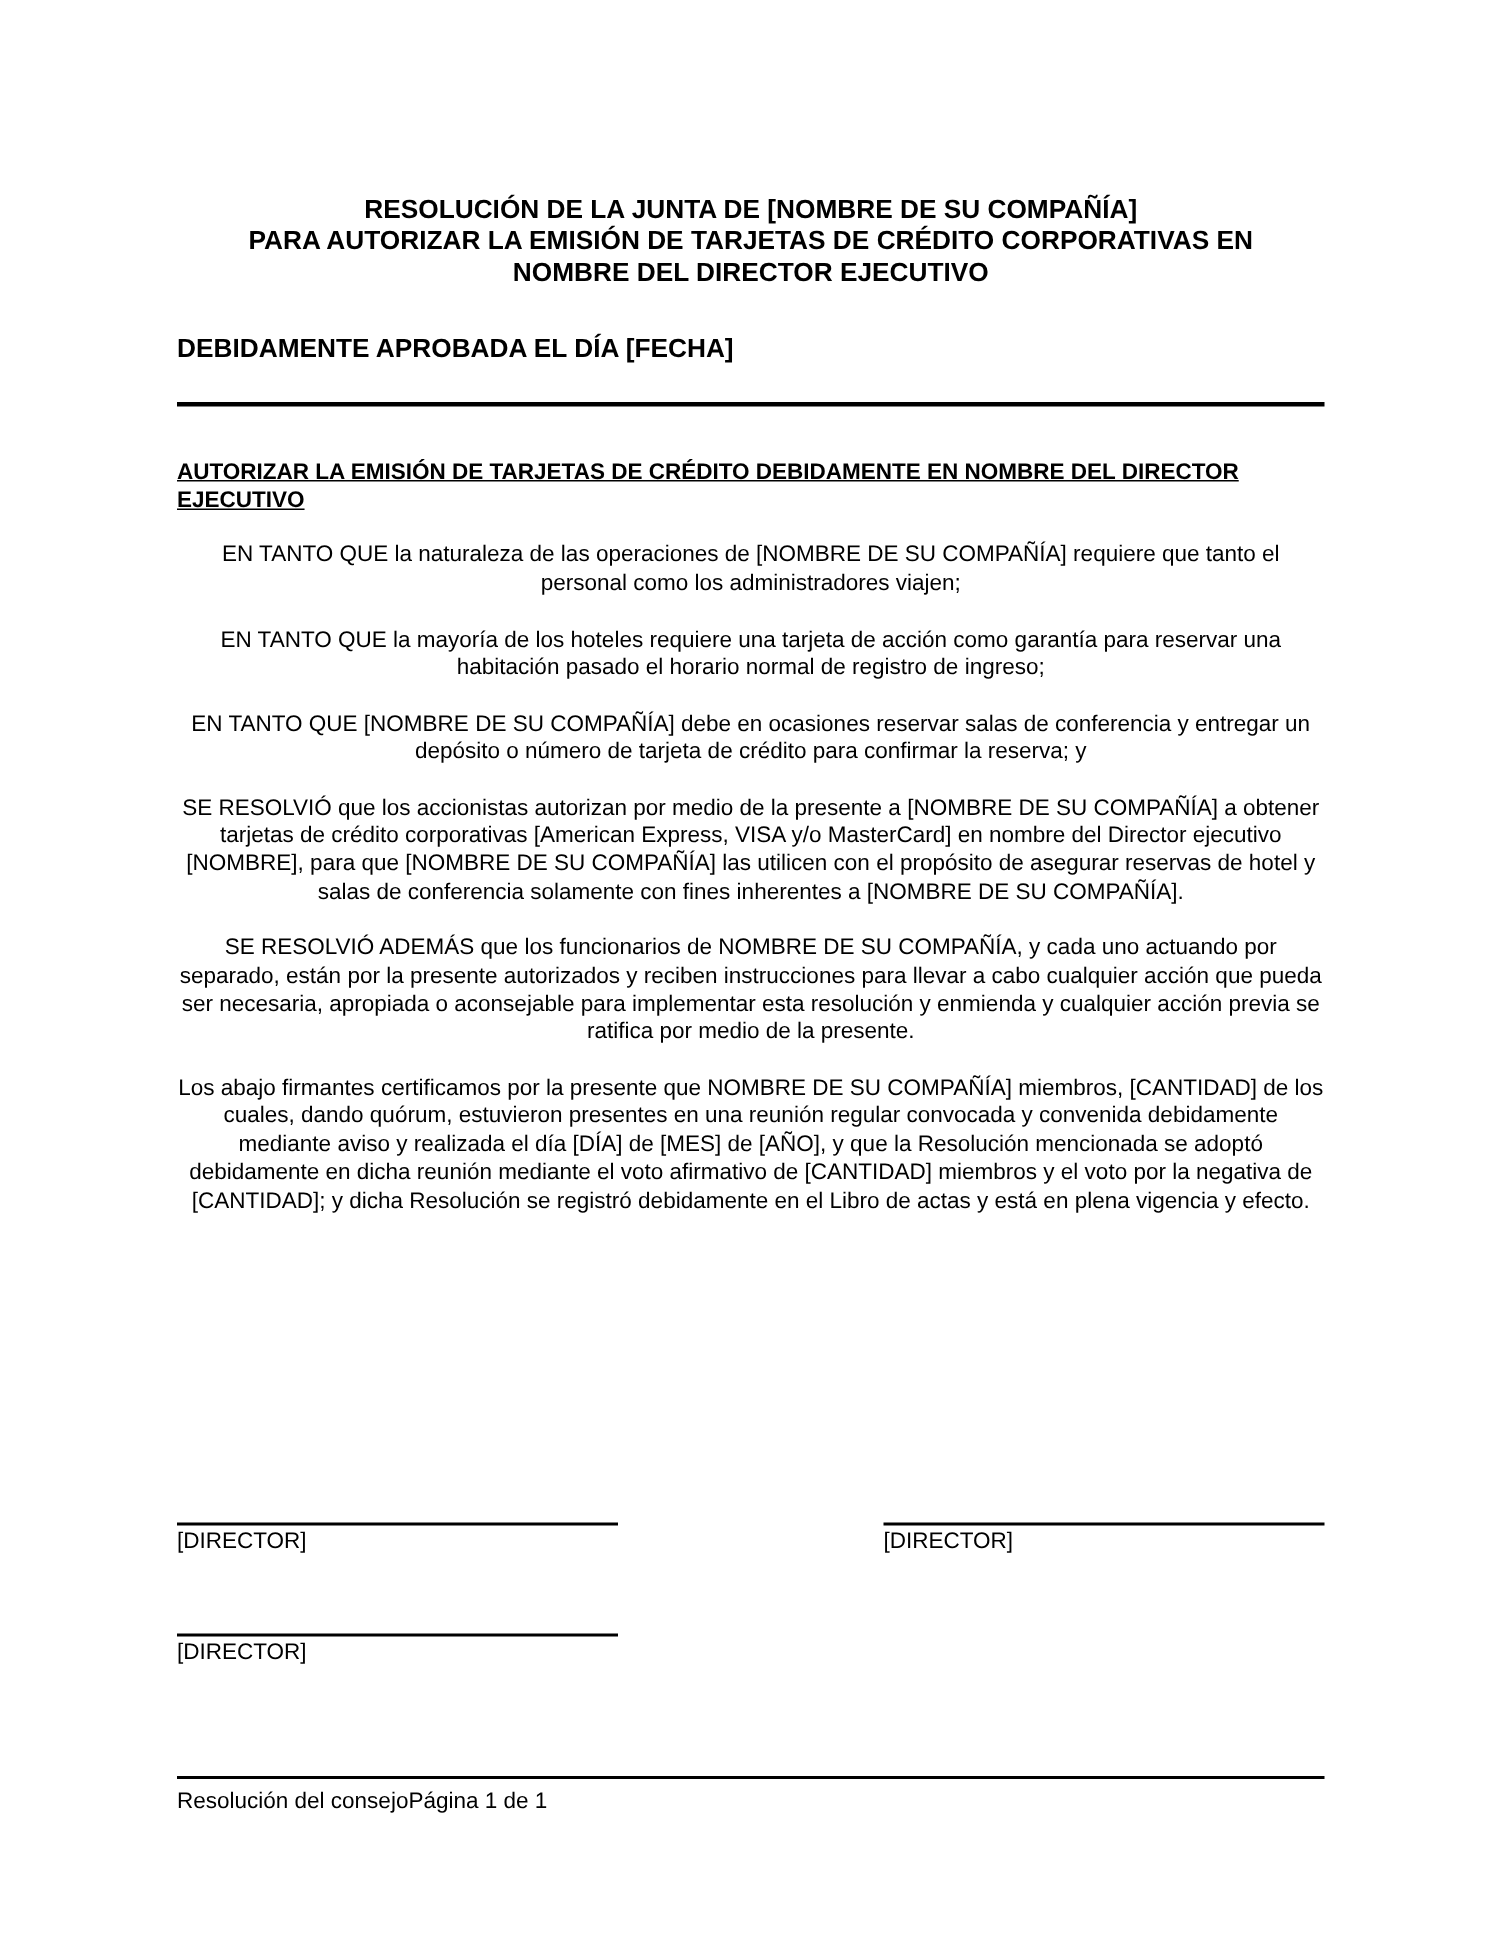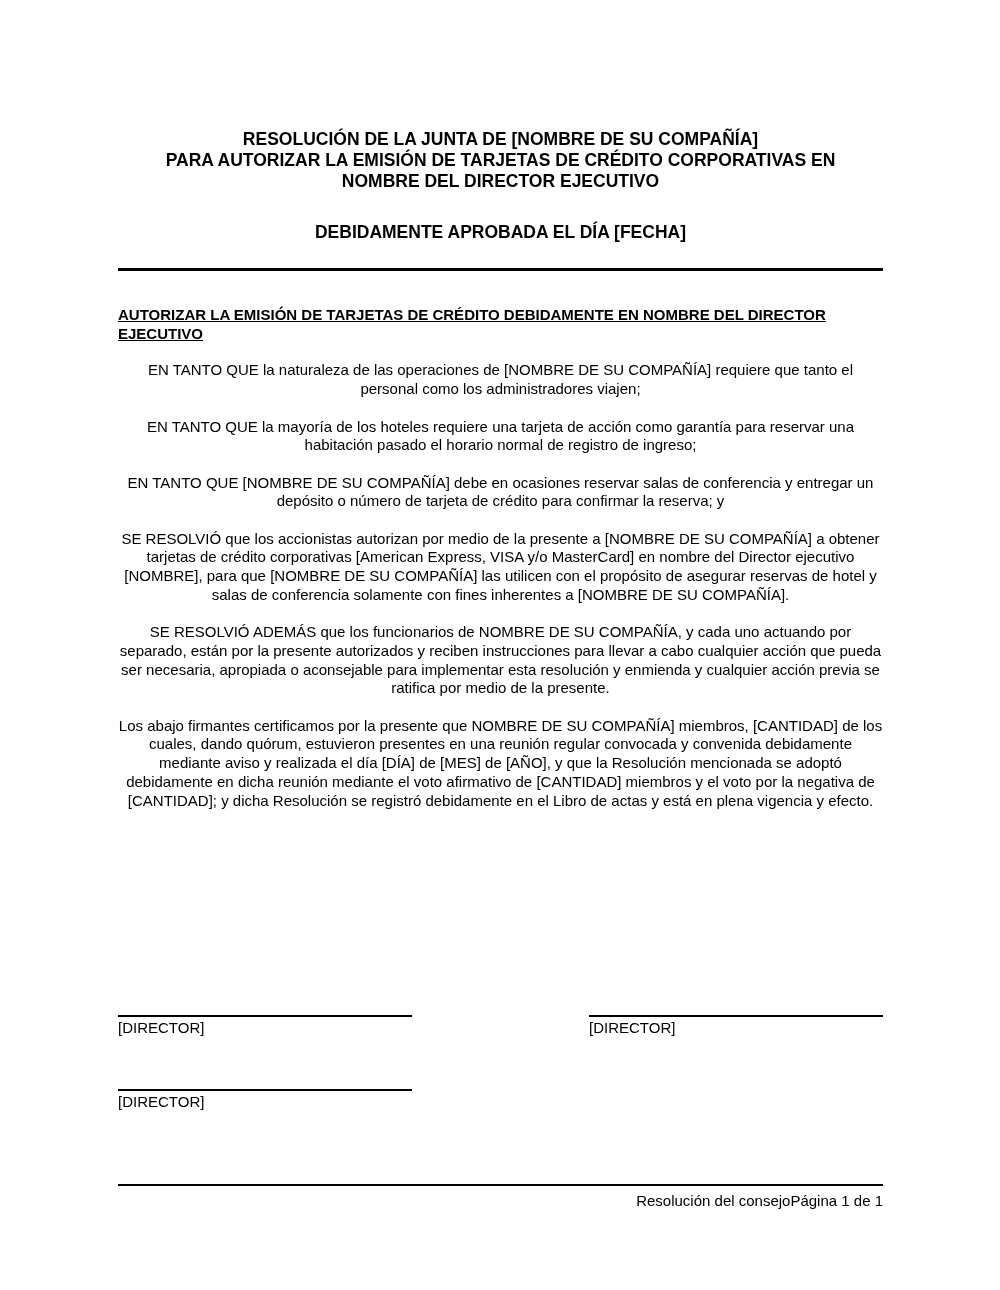--- a/index.html
+++ b/index.html
@@ -1,28 +1,28 @@
 <!DOCTYPE html>
 <html><head>
 <meta charset="utf-8">
 <style>
   html, body { margin: 0; padding: 0; background: #ffffff; }
   body { width: 1000px; height: 1290px; position: relative; overflow: hidden; font-family: "Liberation Sans", sans-serif; color: #000; }
   .page { position: absolute; left: 118px; top: 0; width: 765px; height: 1035px; }
   .title { position: absolute; top: 129px; left: 0; width: 765px; text-align: center; font-weight: bold; font-size: 17.5px; line-height: 21px; }
-  .subtitle { position: absolute; top: 222px; left: 0; width: 765px; text-align: center; font-weight: bold; font-size: 17.5px; line-height: 21px; }
+  .subtitle { position: absolute; top: 222px; left: 0; width: 765px; font-weight: bold; font-size: 17.5px; line-height: 21px; }
   .rule-thick { position: absolute; top: 268px; left: 0; width: 765px; height: 3px; background: #000; }
   .body { position: absolute; top: 306px; left: 0; width: 765px; font-size: 15px; line-height: 18.7px; }
   .section-head { font-weight: bold; text-decoration: underline; margin: 0 0 18px 0; }
   .para { margin: 0 0 18.7px 0; text-align: center; }
   .sig { position: absolute; width: 294px; }
   .sig .line { height: 1.5px; background: #000; }
   .sig .label { font-size: 15px; line-height: 18px; margin-top: 2px; }
   .footer-rule { position: absolute; top: 1184px; left: 0; width: 765px; height: 2px; background: #000; }
-  .footer { position: absolute; top: 1192px; left: 0; width: 765px; font-size: 15px; line-height: 18px; display: flex; justify-content: flex-end; }
+  .footer { position: absolute; top: 1192px; left: 0; width: 765px; font-size: 15px; line-height: 18px; display: flex; justify-content: flex-start; }
 </style>
 </head>
 <body>
 
 <div class="page">
   <div class="title">
     <div>RESOLUCIÓN DE LA JUNTA DE [NOMBRE DE SU COMPAÑÍA]</div>
     <div>PARA AUTORIZAR LA EMISIÓN DE TARJETAS DE CRÉDITO CORPORATIVAS EN</div>
     <div>NOMBRE DEL DIRECTOR EJECUTIVO</div>
   </div>

